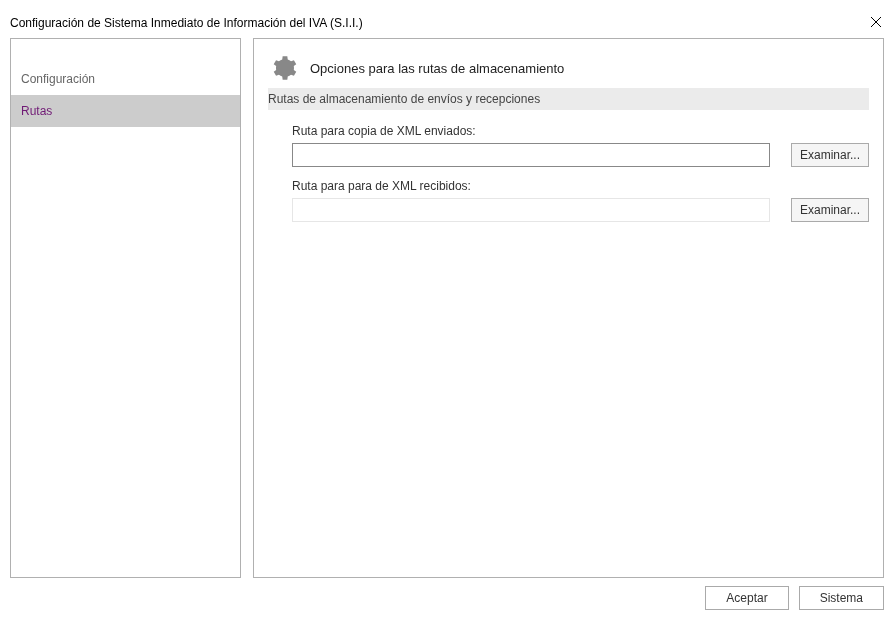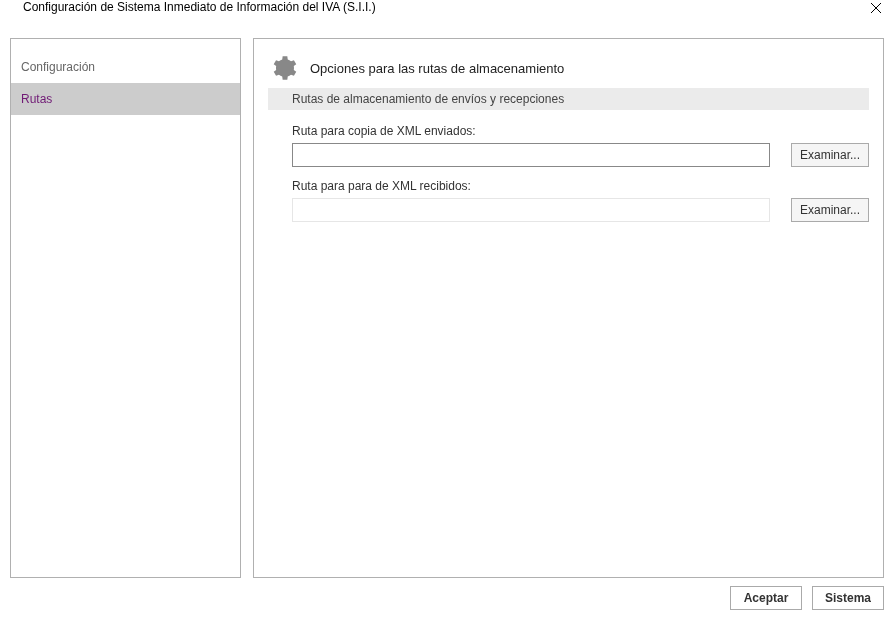--- a/index.html
+++ b/index.html
@@ -12,24 +12,23 @@
       padding: 0;
       background: #ffffff;
       width: 894px;
       height: 618px;
       position: relative;
       color: #333333;
     }
     .titlebar {
       height: 30px;
       display: flex;
-      align-items: flex-start;
+      align-items: flex-end;
       justify-content: space-between;
       padding: 0 10px 0 10px;
-      margin-left: 13px;
     }
     .titlebar-title {
       color: #000000;
     }
     .close-icon {
       width: 16px;
       height: 16px;
       display: flex;
       align-items: center;
       justify-content: center;
@@ -45,21 +44,21 @@
       left: 10px;
       right: 10px;
       bottom: 40px;
       display: flex;
       gap: 12px;
     }
     .sidebar {
       width: 234px;
       border: 1px solid #b0b0b0;
       background: #ffffff;
-      padding-top: 12px;
+      padding-top: 24px;
     }
     .sidebar-item {
       height: 32px;
       display: flex;
       align-items: center;
       padding: 0 10px;
       cursor: pointer;
       color: #666666;
     }
     .sidebar-item.selected {
@@ -89,21 +88,21 @@
       width: 28px;
       height: 28px;
       fill: #888888;
     }
     .panel-title {
       font-size: 13px;
       color: #222222;
     }
     .section-header {
       background: #ebebeb;
-      padding: 4px 24px;
+      padding: 4px 0;
       color: #444444;
       margin-bottom: 14px;
     }
     .form-row {
       margin: 0 0 12px 24px;
     }
     .form-label {
       display: block;
       margin-bottom: 5px;
       color: #333333;
@@ -139,23 +138,22 @@
       right: 10px;
       display: flex;
       gap: 10px;
     }
     .footer-button {
       height: 24px;
       min-width: 72px;
       border: 1px solid #aaaaaa;
       background: #ffffff;
       cursor: pointer;
-      padding: 0 12px;
-      color: #333333;
-      font-weight: bold;
+      padding: 0 20px;
+      color: #333333;
     }
   </style>
 </head>
 <body>
 
 <div class="titlebar">
   <span class="titlebar-title">Configuración de Sistema Inmediato de Información del IVA (S.I.I.)</span>
   <span class="close-icon">
     <svg viewBox="0 0 12 12">
         <line x1="1" y1="1" x2="11" y2="11" stroke="#000" stroke-width="1"></line>

